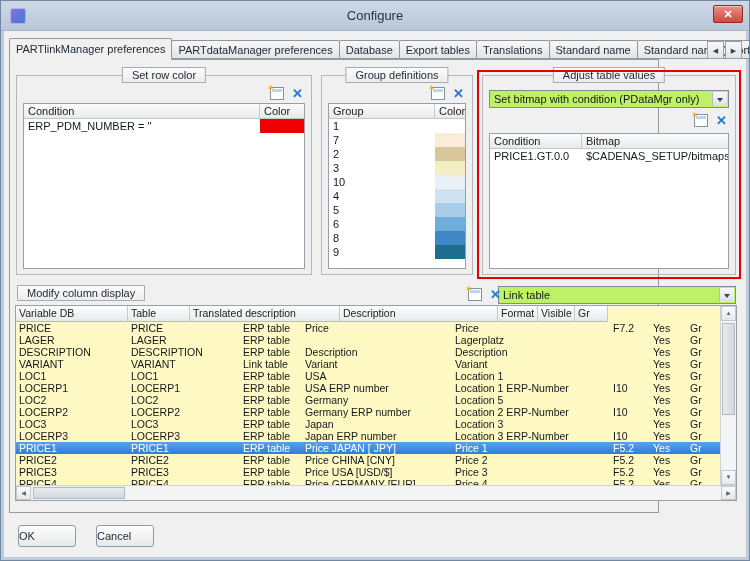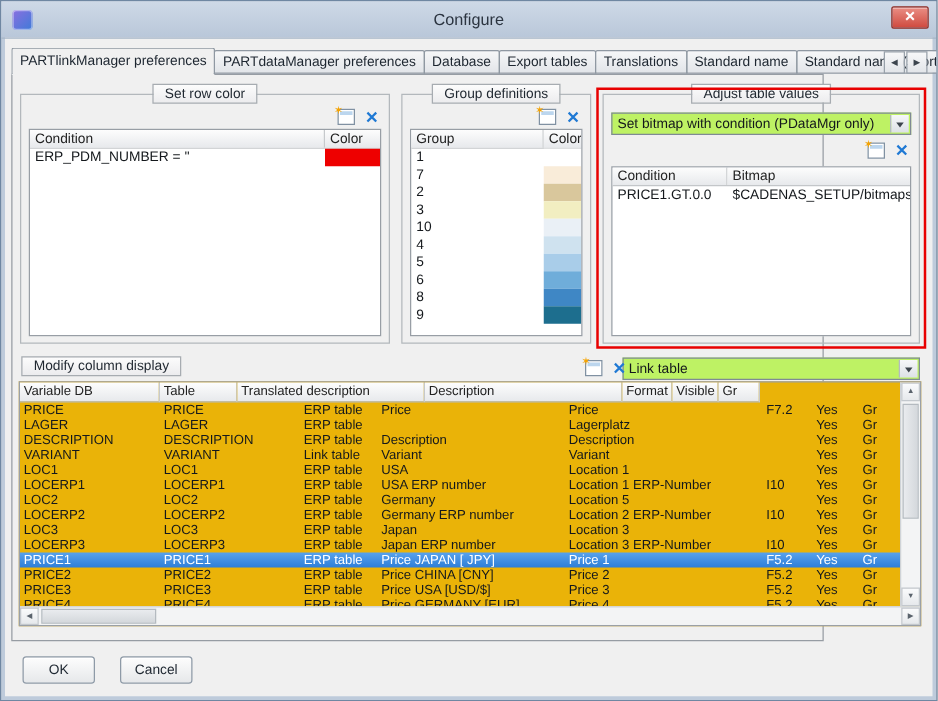--- a/index.html
+++ b/index.html
@@ -48,21 +48,21 @@
   .w44{width:44px}.w30{width:30px}.w92{width:92px}
   .mt-row{display:flex;height:14px;font-size:11px;line-height:14px}
   .mt-cell{padding:0 4px;white-space:nowrap;overflow:hidden}
   .swatch{padding:0}
   
   .dropdown{position:absolute;background:#bef264;border:1px solid #7f8a95;cursor:pointer}
   .dd-text{position:absolute;left:4px;right:18px;top:0;bottom:0;font-size:11px;line-height:16px;white-space:nowrap;overflow:hidden}
   .dd-btn{position:absolute;top:1px;right:1px;bottom:1px;width:15px;background:linear-gradient(#f6f7f9,#dde1e6);border-left:1px solid #b4bac1}
   .dd-arrow{width:0;height:0;border:3px solid transparent;border-top:4px solid #3c444c;margin:6px auto 0}
   
-  .main-table{position:absolute;left:5px;top:245px;width:722px;height:196px;background:#eab308;border:1px solid #9aa0a6}
+  .main-table{position:absolute;left:5px;top:245px;width:722px;height:196px;background:#fef9c3;border:1px solid #9aa0a6}
   .main-head{position:absolute;left:0;top:0;height:16px;width:704px;display:flex}
   .th{background:linear-gradient(#fdfdfd,#e7e9ec);font-size:10.5px;line-height:15px;padding:0 3px;
       border-right:1px solid #c6c9cc;border-bottom:1px solid #b7bcc0;color:#222;overflow:hidden;white-space:nowrap;flex:none;cursor:pointer}
   .main-body{position:absolute;left:0;top:16px;width:704px;height:163px;overflow:hidden}
   .trow{display:flex;height:12px;cursor:pointer}
   .td{font-size:10.5px;line-height:12px;padding:0 3px;white-space:nowrap;overflow:hidden;flex:none}
   .trow.selected{background:linear-gradient(#58a2ec,#2e7ed8)}
   .trow.selected .td{color:#fff}
   
   .vscroll{position:absolute;right:0;top:0;width:16px;height:179px;background:#f3f4f5;border-left:1px solid #cfd3d7}
@@ -72,21 +72,21 @@
   .vs-thumb{position:absolute;left:1px;width:13px;top:17px;height:92px;background:linear-gradient(90deg,#e9ebee,#d4d8dc);
             border:1px solid #b4bac0;cursor:pointer}
   .hscroll{position:absolute;left:0;bottom:0;width:720px;height:15px;background:#f3f4f5;border-top:1px solid #cfd3d7}
   .hs-btn{position:absolute;top:0;width:15px;height:14px;background:linear-gradient(#fafbfc,#e6e9ec);border:1px solid #c3c8cd;
           color:#5a636c;font-size:6px;text-align:center;line-height:12px;cursor:pointer}
   .hs-left{left:0}.hs-right{right:0}
   .hs-thumb{position:absolute;left:17px;top:1px;height:12px;width:92px;background:linear-gradient(#e9ebee,#d4d8dc);
             border:1px solid #b4bac0;cursor:pointer}
   
   .btn{position:absolute;height:22px;border:1px solid #8e9aa7;border-radius:3px;background:linear-gradient(#fdfdfd,#e6e8ea);
-       font-size:11px;color:#1d2630;text-align:center;line-height:20px;cursor:pointer;box-shadow:inset 0 1px 0 #fff}
+       font-size:11px;color:#1d2630;line-height:20px;cursor:pointer;box-shadow:inset 0 1px 0 #fff}
   .btn-ok{left:17px;top:524px;width:58px}
   .btn-cancel{left:95px;top:524px;width:58px}
 </style>
 </head>
 <body>
 
 <div class="window">
 
   <div class="titlebar">
     <div class="app-icon"></div>

